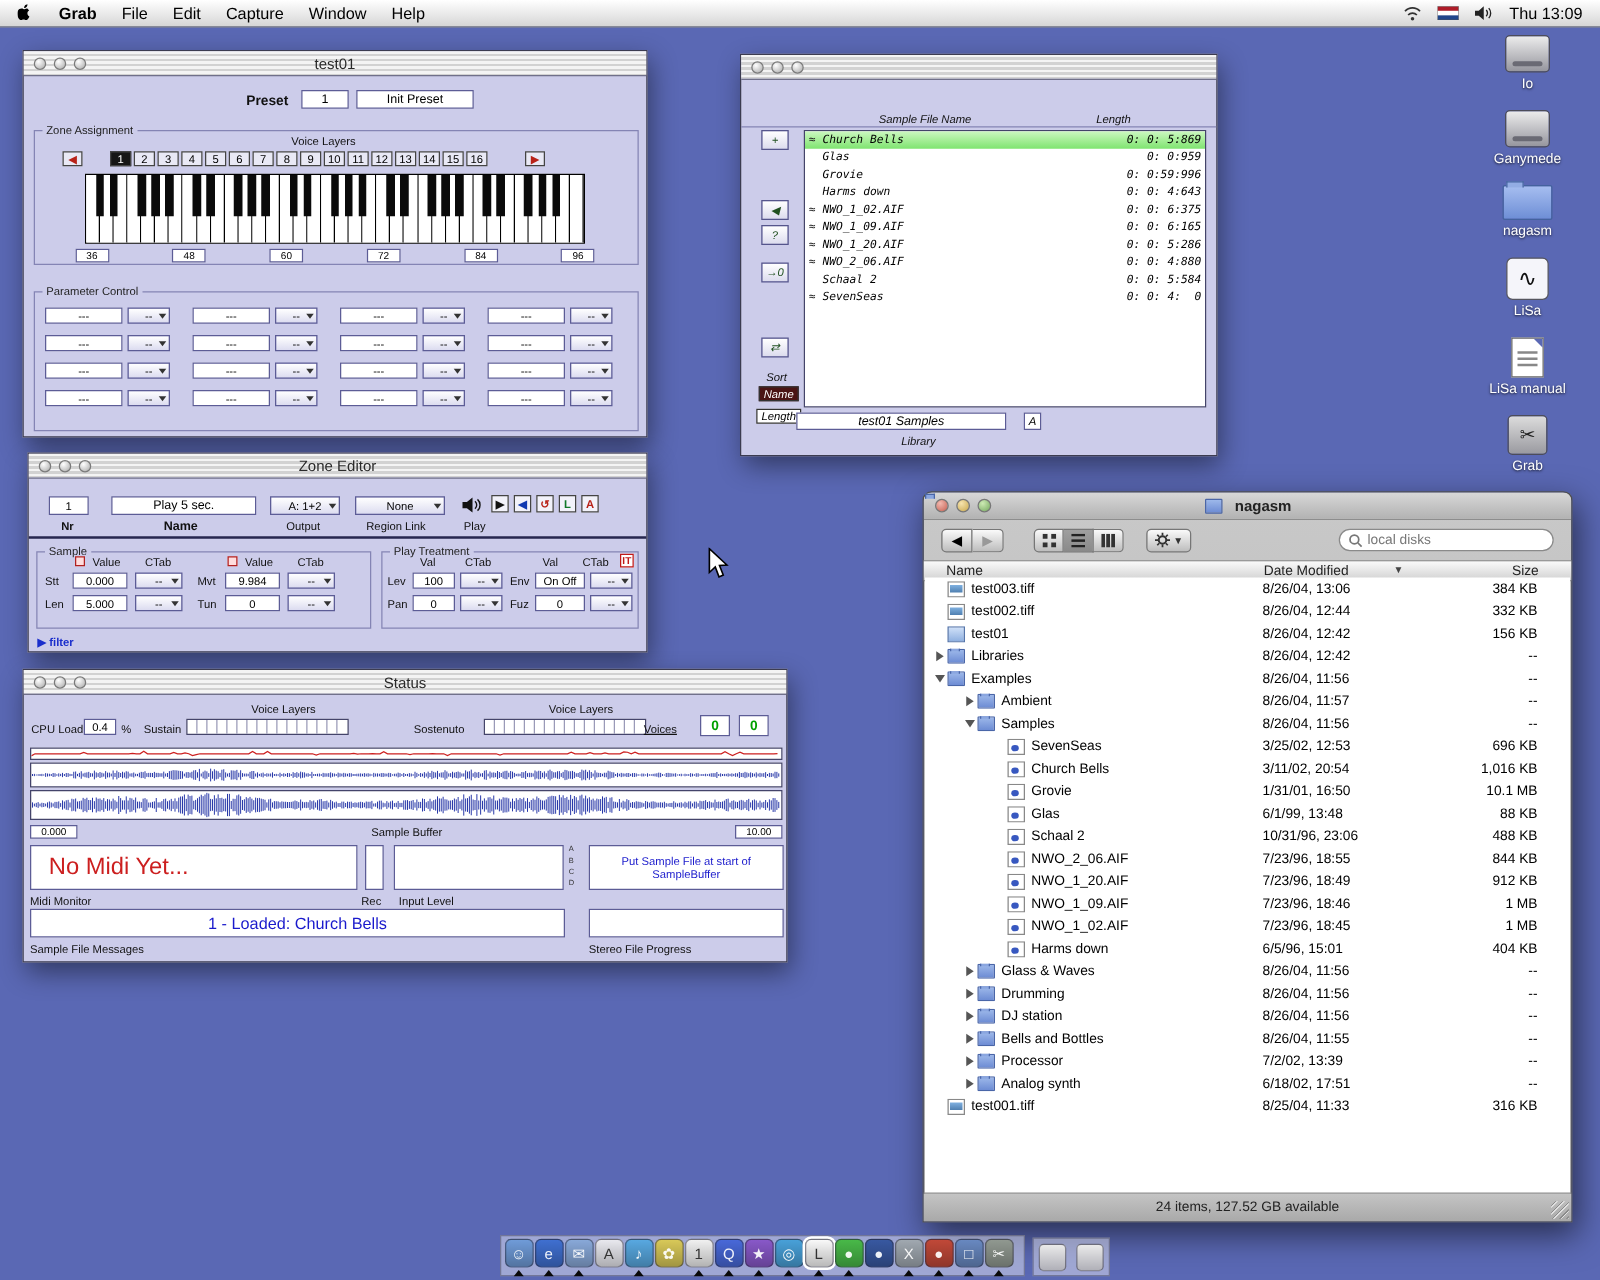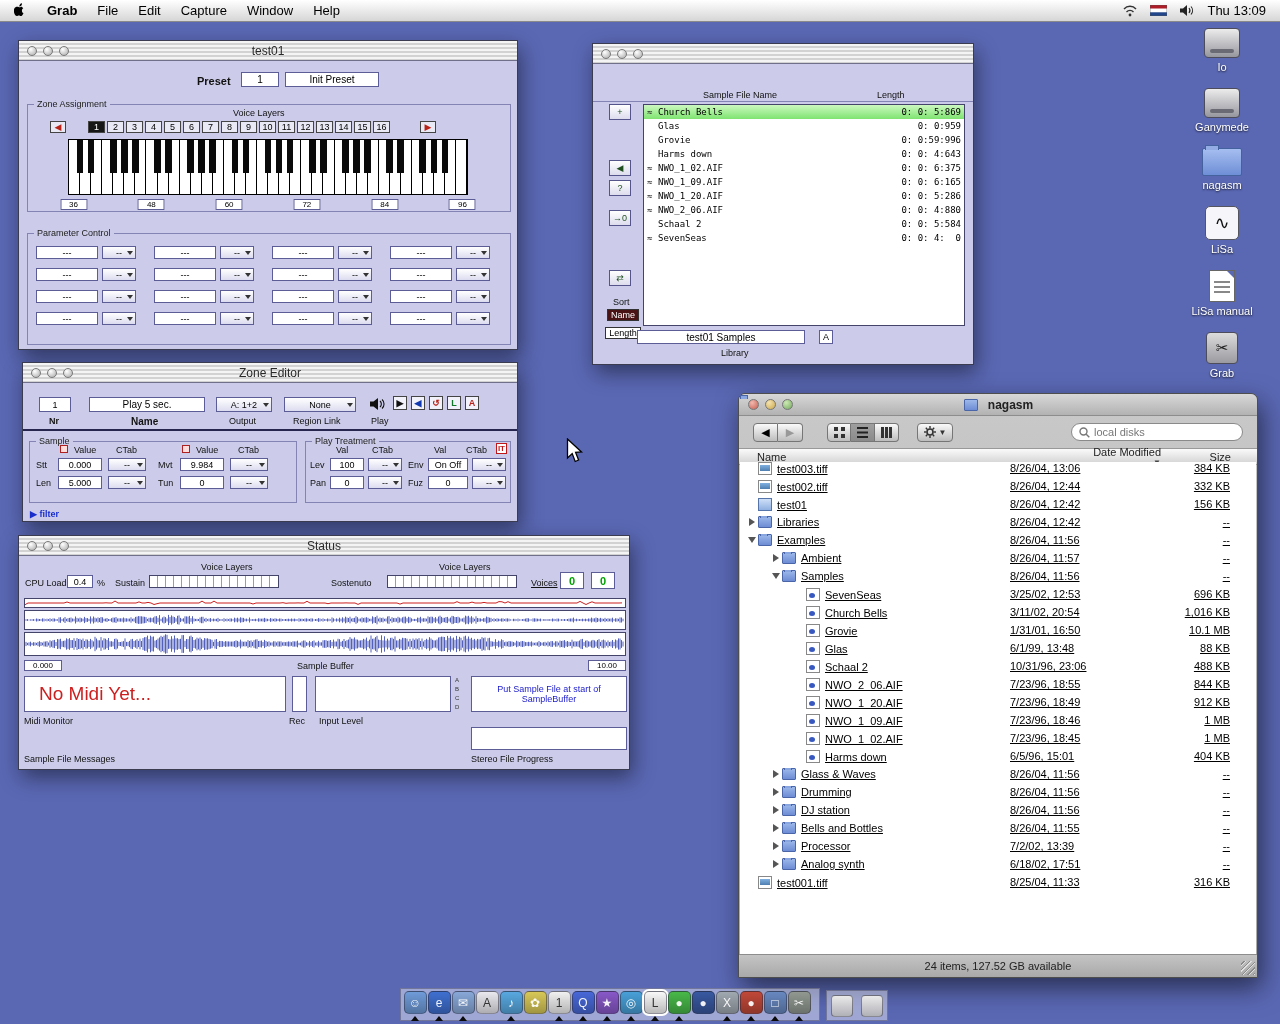--- a/index.html
+++ b/index.html
@@ -92,25 +92,25 @@
   .viewgrp{display:flex;margin-left:16px;}
   .viewgrp .tbtn{width:24px;border-radius:0;}
   .viewgrp .tbtn:first-child{border-radius:4px 0 0 4px;}
   .viewgrp .tbtn:last-child{border-radius:0 4px 4px 0;}
   .viewgrp .tbtn + .tbtn{border-left:none;}
   .viewgrp .tbtn.sel{background:linear-gradient(#9f9f9f,#8a8a8a);}
   .gearbtn{width:36px;margin-left:10px;gap:3px;}
   .searchbox{margin-left:auto;width:172px;height:18px;background:#fff;border:1px solid #8a8a8a;border-radius:10px;display:flex;align-items:center;gap:4px;padding:0 7px;font-size:11px;color:#777;}
   .fheader{height:17px;display:flex;align-items:center;background:linear-gradient(#fafafa,#d2d2d2);border-top:1px solid #999;border-bottom:1px solid #999;font-size:11px;color:#222;}
   .fh-name{flex:1;padding-left:18px;}
-  .fh-date{width:150px;display:flex;align-items:flex-end;flex-direction:column;}
+  .fh-date{width:150px;display:flex;align-items:flex-start;}
   .fh-size{width:96px;text-align:right;padding-right:26px;}
   .sortarr{margin-left:36px;font-size:8px;color:#444;}
   #finder-rows{position:absolute;left:1px;right:1px;background:#fff;overflow:hidden;}
-  .frow{display:flex;align-items:flex-start;height:18px;font-size:11px;color:#000;text-decoration:underline;}
+  .frow{display:flex;align-items:center;height:18px;font-size:11px;color:#000;}
   .fname{flex:1;display:flex;align-items:center;overflow:hidden;white-space:nowrap;}
   .fdate{width:150px;}
   .fsize{width:96px;text-align:right;padding-right:26px;}
   .disc{width:11px;display:flex;align-items:center;justify-content:center;flex:0 0 11px;}
   .tri-r{width:0;height:0;border-top:4px solid transparent;border-bottom:4px solid transparent;border-left:6px solid #555;}
   .tri-d{width:0;height:0;border-left:4px solid transparent;border-right:4px solid transparent;border-top:6px solid #555;}
   .fic{width:14px;height:12px;margin:0 5px 0 1px;position:relative;flex:0 0 14px;}
   .fic.folder{background:linear-gradient(#9db8ea,#6d8cd4);border:1px solid #4a66a8;border-radius:1px;}
   .fic.folder::before{content:"";position:absolute;top:-3px;left:1px;width:6px;height:3px;background:#8aa6e0;border:1px solid #4a66a8;border-bottom:none;}
   .fic.tiff{width:11px;height:13px;background:#fff;border:1px solid #888;}
@@ -406,21 +406,21 @@
   </div>
 
   <div class="cwin" id="win-samples" style="left:592px;top:43px;width:382px;height:322px;">
     <div class="ctitle">
       <div class="dots">
         <div class="dot"></div>
         <div class="dot"></div>
         <div class="dot"></div>
       </div>
     </div>
-    <div class="cbody" style="height:314px;">
+    <div class="cbody" style="height:314px;font-style:italic;">
       <span class="slabel" style="left:110px;top:26px;">Sample File Name</span>
       <span class="slabel" style="left:284px;top:26px;">Length</span>
       <div style="position:absolute;left:0;top:37px;width:100%;height:1px;background:#8484b4;"></div>
       <div>
           <div class="sbtn" style="top: 40px;">+</div>
           <div class="sbtn" style="top: 96px;">◀</div>
           <div class="sbtn" style="top: 116px;">?</div>
           <div class="sbtn" style="top: 146px;">→0</div>
           <div class="sbtn" style="top: 206px;">⇄</div>
         </div>
@@ -613,21 +613,21 @@
           <div class="seg"></div>
           <div class="seg"></div>
           <div class="seg"></div>
           <div class="seg"></div>
           <div class="seg"></div>
           <div class="seg"></div>
           <div class="seg"></div>
           <div class="seg"></div>
           <div class="seg"></div>
         </div>
-      <span class="slabel" style="left:512px;top:22px;text-decoration:underline;">Voices</span>
+      <span class="slabel" style="left:496px;top:22px;text-decoration:underline;">Voices</span>
       <div class="vbox" style="left:541px;top:16px;width:24px;height:17px;color:#00a000;font-weight:bold;font-size:11px;">0</div>
       <div class="vbox" style="left:572px;top:16px;width:24px;height:17px;color:#00a000;font-weight:bold;font-size:11px;">0</div>
 
       <div class="wfbox" id="midi-strip" style="left:5px;top:42px;width:602px;height:10px;"><svg width="600" height="8">
             <polyline points="0,5.7 3,4.0 6,4.0 9,4.0 12,4.0 15,4.0 18,4.0 21,4.0 24,4.0 27,4.0 30,4.0 33,4.0 36,4.0 39,4.0 42,3.0 45,4.0 48,4.0 51,4.0 54,4.0 57,4.0 60,4.0 63,4.0 66,4.0 69,4.0 72,4.0 75,4.0 78,4.0 81,3.8 84,4.0 87,4.0 90,2.0 93,4.0 96,4.0 99,4.0 102,4.0 105,4.0 108,4.0 111,4.0 114,2.9 117,4.0 120,4.0 123,3.4 126,4.0 129,5.5 132,4.7 135,4.0 138,4.0 141,4.0 144,4.0 147,4.0 150,4.0 153,4.0 156,4.0 159,4.0 162,4.0 165,4.0 168,4.0 171,4.0 174,4.0 177,2.1 180,4.0 183,4.0 186,4.0 189,2.1 192,4.0 195,4.0 198,4.0 201,4.0 204,4.0 207,4.0 210,4.0 213,4.0 216,4.0 219,4.0 222,4.0 225,4.0 228,5.0 231,4.0 234,4.0 237,4.0 240,4.0 243,4.0 246,4.0 249,4.0 252,4.0 255,4.0 258,3.7 261,4.3 264,4.0 267,4.0 270,4.0 273,3.9 276,4.0 279,4.0 282,2.3 285,4.0 288,4.0 291,4.0 294,4.0 297,4.0 300,4.0 303,4.7 306,4.0 309,4.0 312,4.0 315,4.0 318,4.0 321,3.9 324,4.0 327,4.0 330,4.0 333,5.4 336,4.0 339,4.0 342,4.0 345,4.0 348,4.0 351,4.0 354,4.0 357,4.0 360,4.0 363,4.0 366,4.0 369,4.0 372,4.0 375,5.1 378,4.0 381,4.0 384,4.0 387,4.0 390,4.0 393,4.0 396,4.0 399,4.0 402,4.0 405,4.0 408,4.0 411,4.0 414,4.0 417,4.0 420,4.0 423,4.0 426,4.0 429,4.0 432,2.7 435,4.0 438,4.0 441,4.0 444,4.0 447,3.1 450,4.0 453,4.0 456,4.0 459,3.4 462,4.0 465,4.0 468,4.0 471,4.0 474,2.6 477,2.8 480,4.0 483,2.7 486,4.0 489,4.0 492,4.0 495,4.0 498,4.0 501,4.0 504,4.0 507,4.0 510,4.0 513,4.0 516,4.0 519,4.0 522,4.0 525,4.0 528,4.0 531,4.0 534,4.0 537,4.0 540,4.0 543,4.0 546,4.0 549,4.0 552,4.0 555,2.4 558,4.0 561,5.5 564,4.0 567,2.8 570,4.0 573,4.0 576,4.0 579,4.0 582,4.0 585,4.0 588,4.0 591,4.0 594,4.0 597,3.9 " stroke="#cc2020" stroke-width="1" fill="none"></polyline>
           </svg></div>
       <div class="wfbox" id="wave1" style="left:5px;top:54px;width:602px;height:20px;"><svg width="600" height="18">
             <path d="M1 8.2L1 9.8M2.5 8.1L2.5 9.9M4 8.6L4 9.4M5.5 8.4L5.5 9.6M7 8.2L7 9.8M8.5 8.1L8.5 9.9M10 8.5L10 9.5M11.5 7.5L11.5 10.5M13 7.8L13 10.2M14.5 8.0L14.5 10.0M16 8.2L16 9.8M17.5 7.4L17.5 10.6M19 7.6L19 10.4M20.5 8.4L20.5 9.6M22 7.7L22 10.3M23.5 8.1L23.5 9.9M25 7.3L25 10.7M26.5 8.2L26.5 9.8M28 7.4L28 10.6M29.5 7.5L29.5 10.5M31 8.1L31 9.9M32.5 8.3L32.5 9.7M34 6.4L34 11.6M35.5 6.2L35.5 11.8M37 8.1L37 9.9M38.5 7.3L38.5 10.7M40 6.0L40 12.0M41.5 7.8L41.5 10.2M43 7.2L43 10.8M44.5 6.9L44.5 11.1M46 6.5L46 11.5M47.5 7.5L47.5 10.5M49 7.7L49 10.3M50.5 5.5L50.5 12.5M52 6.9L52 11.1M53.5 7.5L53.5 10.5M55 6.6L55 11.4M56.5 7.2L56.5 10.8M58 7.7L58 10.3M59.5 5.9L59.5 12.1M61 7.1L61 10.9M62.5 7.1L62.5 10.9M64 7.9L64 10.1M65.5 5.4L65.5 12.6M67 7.4L67 10.6M68.5 5.5L68.5 12.5M70 6.7L70 11.3M71.5 7.4L71.5 10.6M73 6.4L73 11.6M74.5 7.0L74.5 11.0M76 6.0L76 12.0M77.5 6.3L77.5 11.7M79 7.8L79 10.2M80.5 7.6L80.5 10.4M82 7.0L82 11.0M83.5 8.0L83.5 10.0M85 8.1L85 9.9M86.5 7.2L86.5 10.8M88 6.5L88 11.5M89.5 6.7L89.5 11.3M91 6.0L91 12.0M92.5 7.5L92.5 10.5M94 7.3L94 10.7M95.5 7.3L95.5 10.7M97 7.4L97 10.6M98.5 6.5L98.5 11.5M100 7.3L100 10.7M101.5 7.3L101.5 10.7M103 7.6L103 10.4M104.5 7.6L104.5 10.4M106 6.3L106 11.7M107.5 7.8L107.5 10.2M109 7.4L109 10.6M110.5 5.9L110.5 12.1M112 5.6L112 12.4M113.5 5.1L113.5 12.9M115 5.2L115 12.8M116.5 5.3L116.5 12.7M118 5.6L118 12.4M119.5 5.8L119.5 12.2M121 6.1L121 11.9M122.5 7.9L122.5 10.1M124 6.8L124 11.2M125.5 6.6L125.5 11.4M127 7.1L127 10.9M128.5 6.4L128.5 11.6M130 5.3L130 12.7M131.5 5.1L131.5 12.9M133 6.8L133 11.2M134.5 4.1L134.5 13.9M136 7.8L136 10.2M137.5 6.4L137.5 11.6M139 5.5L139 12.5M140.5 6.1L140.5 11.9M142 7.5L142 10.5M143.5 3.9L143.5 14.1M145 6.0L145 12.0M146.5 4.4L146.5 13.6M148 5.5L148 12.5M149.5 6.0L149.5 12.0M151 7.3L151 10.7M152.5 4.8L152.5 13.2M154 4.4L154 13.6M155.5 6.9L155.5 11.1M157 7.8L157 10.2M158.5 7.3L158.5 10.7M160 5.3L160 12.7M161.5 5.4L161.5 12.6M163 5.6L163 12.4M164.5 4.9L164.5 13.1M166 7.2L166 10.8M167.5 5.2L167.5 12.8M169 7.5L169 10.5M170.5 7.9L170.5 10.1M172 7.8L172 10.2M173.5 8.0L173.5 10.0M175 6.5L175 11.5M176.5 5.8L176.5 12.2M178 5.8L178 12.2M179.5 7.8L179.5 10.2M181 6.9L181 11.1M182.5 8.1L182.5 9.9M184 7.6L184 10.4M185.5 7.1L185.5 10.9M187 8.2L187 9.8M188.5 7.6L188.5 10.4M190 7.9L190 10.1M191.5 7.8L191.5 10.2M193 6.9L193 11.1M194.5 8.2L194.5 9.8M196 8.1L196 9.9M197.5 8.4L197.5 9.6M199 7.2L199 10.8M200.5 8.2L200.5 9.8M202 7.6L202 10.4M203.5 8.1L203.5 9.9M205 7.4L205 10.6M206.5 7.5L206.5 10.5M208 8.3L208 9.7M209.5 6.7L209.5 11.3M211 7.4L211 10.6M212.5 6.7L212.5 11.3M214 7.6L214 10.4M215.5 6.3L215.5 11.7M217 6.8L217 11.2M218.5 6.9L218.5 11.1M220 7.8L220 10.2M221.5 7.6L221.5 10.4M223 8.2L223 9.8M224.5 6.5L224.5 11.5M226 8.2L226 9.8M227.5 8.2L227.5 9.8M229 8.0L229 10.0M230.5 7.8L230.5 10.2M232 8.3L232 9.7M233.5 7.3L233.5 10.7M235 7.6L235 10.4M236.5 7.7L236.5 10.3M238 7.5L238 10.5M239.5 6.9L239.5 11.1M241 7.6L241 10.4M242.5 7.8L242.5 10.2M244 8.3L244 9.7M245.5 7.1L245.5 10.9M247 7.6L247 10.4M248.5 7.9L248.5 10.1M250 7.3L250 10.7M251.5 7.7L251.5 10.3M253 8.0L253 10.0M254.5 7.5L254.5 10.5M256 7.6L256 10.4M257.5 8.2L257.5 9.8M259 8.2L259 9.8M260.5 8.0L260.5 10.0M262 7.9L262 10.1M263.5 7.7L263.5 10.3M265 8.0L265 10.0M266.5 7.5L266.5 10.5M268 7.9L268 10.1M269.5 7.6L269.5 10.4M271 8.0L271 10.0M272.5 8.5L272.5 9.5M274 7.3L274 10.7M275.5 7.8L275.5 10.2M277 7.7L277 10.3M278.5 8.0L278.5 10.0M280 7.5L280 10.5M281.5 7.4L281.5 10.6M283 7.8L283 10.2M284.5 7.9L284.5 10.1M286 7.3L286 10.7M287.5 7.5L287.5 10.5M289 8.5L289 9.5M290.5 8.0L290.5 10.0M292 7.9L292 10.1M293.5 7.1L293.5 10.9M295 7.5L295 10.5M296.5 8.3L296.5 9.7M298 7.4L298 10.6M299.5 8.2L299.5 9.8M301 8.1L301 9.9M302.5 7.5L302.5 10.5M304 7.8L304 10.2M305.5 8.4L305.5 9.6M307 6.4L307 11.6M308.5 7.3L308.5 10.7M310 8.3L310 9.7M311.5 7.4L311.5 10.6M313 7.9L313 10.1M314.5 6.7L314.5 11.3M316 7.7L316 10.3M317.5 6.3L317.5 11.7M319 7.4L319 10.6M320.5 5.7L320.5 12.3M322 6.5L322 11.5M323.5 7.0L323.5 11.0M325 5.7L325 12.3M326.5 7.6L326.5 10.4M328 7.0L328 11.0M329.5 6.8L329.5 11.2M331 5.2L331 12.8M332.5 6.2L332.5 11.8M334 7.7L334 10.3M335.5 7.5L335.5 10.5M337 6.4L337 11.6M338.5 7.1L338.5 10.9M340 6.6L340 11.4M341.5 6.2L341.5 11.8M343 6.8L343 11.2M344.5 7.8L344.5 10.2M346 7.7L346 10.3M347.5 5.3L347.5 12.7M349 6.3L349 11.7M350.5 6.0L350.5 12.0M352 4.7L352 13.3M353.5 7.6L353.5 10.4M355 6.5L355 11.5M356.5 7.1L356.5 10.9M358 6.6L358 11.4M359.5 7.8L359.5 10.2M361 7.5L361 10.5M362.5 5.5L362.5 12.5M364 5.1L364 12.9M365.5 7.9L365.5 10.1M367 6.2L367 11.8M368.5 7.1L368.5 10.9M370 6.9L370 11.1M371.5 7.3L371.5 10.7M373 5.8L373 12.2M374.5 6.6L374.5 11.4M376 7.4L376 10.6M377.5 6.3L377.5 11.7M379 5.7L379 12.3M380.5 5.6L380.5 12.4M382 7.2L382 10.8M383.5 5.8L383.5 12.2M385 6.3L385 11.7M386.5 7.3L386.5 10.7M388 8.1L388 9.9M389.5 7.9L389.5 10.1M391 8.0L391 10.0M392.5 6.6L392.5 11.4M394 6.8L394 11.2M395.5 5.8L395.5 12.2M397 7.5L397 10.5M398.5 7.2L398.5 10.8M400 7.3L400 10.7M401.5 7.7L401.5 10.3M403 5.4L403 12.6M404.5 6.2L404.5 11.8M406 5.6L406 12.4M407.5 5.8L407.5 12.2M409 7.2L409 10.8M410.5 6.1L410.5 11.9M412 7.6L412 10.4M413.5 5.6L413.5 12.4M415 4.7L415 13.3M416.5 5.9L416.5 12.1M418 6.8L418 11.2M419.5 6.8L419.5 11.2M421 6.0L421 12.0M422.5 5.9L422.5 12.1M424 7.5L424 10.5M425.5 6.5L425.5 11.5M427 4.9L427 13.1M428.5 5.2L428.5 12.8M430 6.0L430 12.0M431.5 6.0L431.5 12.0M433 5.7L433 12.3M434.5 6.5L434.5 11.5M436 7.6L436 10.4M437.5 7.4L437.5 10.6M439 6.6L439 11.4M440.5 4.7L440.5 13.3M442 5.4L442 12.6M443.5 4.8L443.5 13.2M445 6.5L445 11.5M446.5 5.2L446.5 12.8M448 6.6L448 11.4M449.5 7.8L449.5 10.2M451 5.3L451 12.7M452.5 7.0L452.5 11.0M454 7.3L454 10.7M455.5 7.4L455.5 10.6M457 8.0L457 10.0M458.5 7.2L458.5 10.8M460 7.2L460 10.8M461.5 5.6L461.5 12.4M463 6.1L463 11.9M464.5 6.7L464.5 11.3M466 6.9L466 11.1M467.5 8.2L467.5 9.8M469 7.3L469 10.7M470.5 8.0L470.5 10.0M472 7.3L472 10.7M473.5 7.7L473.5 10.3M475 7.9L475 10.1M476.5 7.4L476.5 10.6M478 7.4L478 10.6M479.5 8.1L479.5 9.9M481 7.5L481 10.5M482.5 7.4L482.5 10.6M484 7.7L484 10.3M485.5 8.4L485.5 9.6M487 8.6L487 9.4M488.5 7.8L488.5 10.2M490 7.9L490 10.1M491.5 8.5L491.5 9.5M493 7.6L493 10.4M494.5 8.4L494.5 9.6M496 8.4L496 9.6M497.5 8.1L497.5 9.9M499 7.9L499 10.1M500.5 7.6L500.5 10.4M502 7.1L502 10.9M503.5 7.3L503.5 10.7M505 8.3L505 9.7M506.5 8.6L506.5 9.4M508 7.4L508 10.6M509.5 7.3L509.5 10.7M511 7.5L511 10.5M512.5 7.7L512.5 10.3M514 7.9L514 10.1M515.5 7.6L515.5 10.4M517 8.6L517 9.4M518.5 8.3L518.5 9.7M520 8.0L520 10.0M521.5 8.6L521.5 9.4M523 8.0L523 10.0M524.5 8.3L524.5 9.7M526 8.3L526 9.7M527.5 7.5L527.5 10.5M529 7.9L529 10.1M530.5 8.4L530.5 9.6M532 7.6L532 10.4M533.5 7.6L533.5 10.4M535 8.5L535 9.5M536.5 8.2L536.5 9.8M538 8.3L538 9.7M539.5 8.0L539.5 10.0M541 8.4L541 9.6M542.5 8.0L542.5 10.0M544 7.6L544 10.4M545.5 7.5L545.5 10.5M547 7.5L547 10.5M548.5 6.6L548.5 11.4M550 8.2L550 9.8M551.5 7.7L551.5 10.3M553 8.2L553 9.8M554.5 8.1L554.5 9.9M556 8.1L556 9.9M557.5 7.7L557.5 10.3M559 8.1L559 9.9M560.5 7.7L560.5 10.3M562 8.1L562 9.9M563.5 7.5L563.5 10.5M565 7.7L565 10.3M566.5 6.6L566.5 11.4M568 7.4L568 10.6M569.5 7.3L569.5 10.7M571 6.5L571 11.5M572.5 7.0L572.5 11.0M574 7.6L574 10.4M575.5 6.9L575.5 11.1M577 7.5L577 10.5M578.5 7.9L578.5 10.1M580 6.9L580 11.1M581.5 7.9L581.5 10.1M583 7.3L583 10.7M584.5 7.7L584.5 10.3M586 7.5L586 10.5M587.5 6.7L587.5 11.3M589 8.2L589 9.8M590.5 7.3L590.5 10.7M592 7.4L592 10.6M593.5 7.8L593.5 10.2M595 6.4L595 11.6M596.5 6.5L596.5 11.5M598 7.7L598 10.3" stroke="#2838a8" stroke-width="0.8" fill="none"></path>
           </svg></div>
       <div class="wfbox" id="wave2" style="left:5px;top:76px;width:602px;height:24px;"><svg width="600" height="22">
@@ -647,20 +647,21 @@
           <span>C</span>
           <span>D</span>
         </div>
       <div class="vbox bluemsg" style="left:452px;top:120px;width:156px;height:36px;flex-direction:column;font-size:9px;">
         <span>Put Sample File at start of</span>
         <span>SampleBuffer</span>
       </div>
       <span class="slabel" style="left:5px;top:160px;">Midi Monitor</span>
       <span class="slabel" style="left:270px;top:160px;">Rec</span>
       <span class="slabel" style="left:300px;top:160px;">Input Level</span>
+      <div class="vbox bluemsg" style="left:5px;top:171px;width:428px;height:23px;font-size:13px;">1 - Loaded:  Church Bells</div>
       <div class="vbox" style="left:452px;top:171px;width:156px;height:23px;"></div>
       <span class="slabel" style="left:5px;top:198px;">Sample File Messages</span>
       <span class="slabel" style="left:452px;top:198px;">Stereo File Progress</span>
     </div>
   </div>
 
   <div class="mwin" id="win-finder" style="left:738px;top:393px;width:520px;height:585px;">
     <div class="mtitle">
       <div class="mdots">
         <div class="mdot r"></div>

